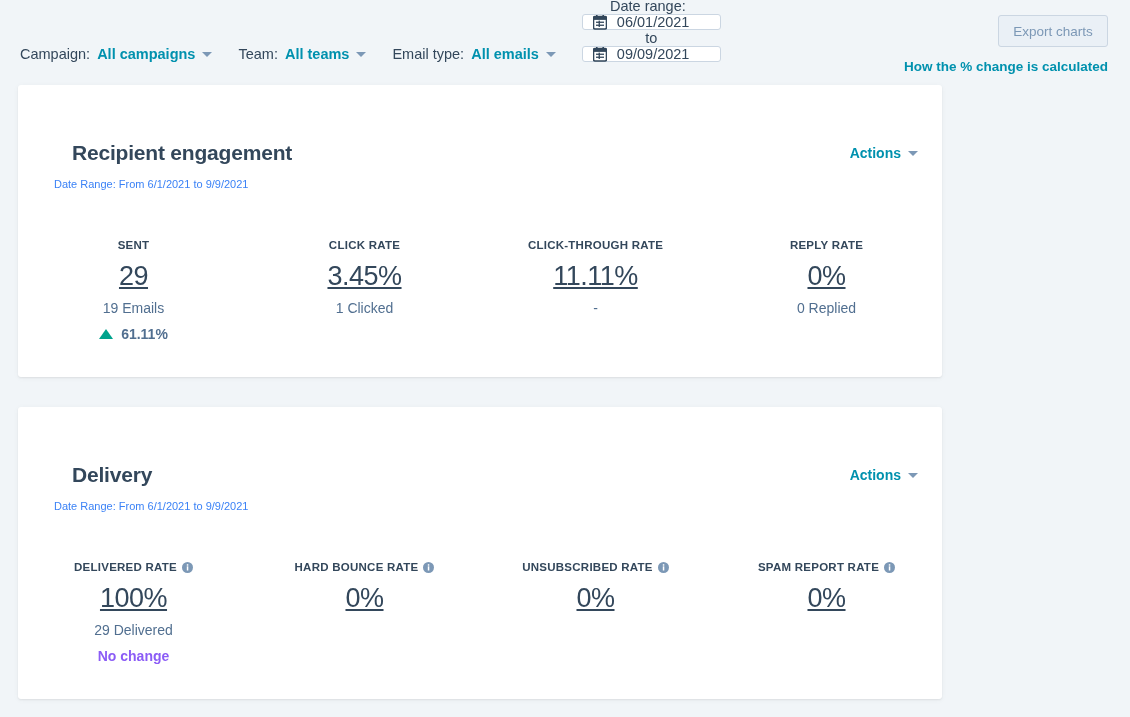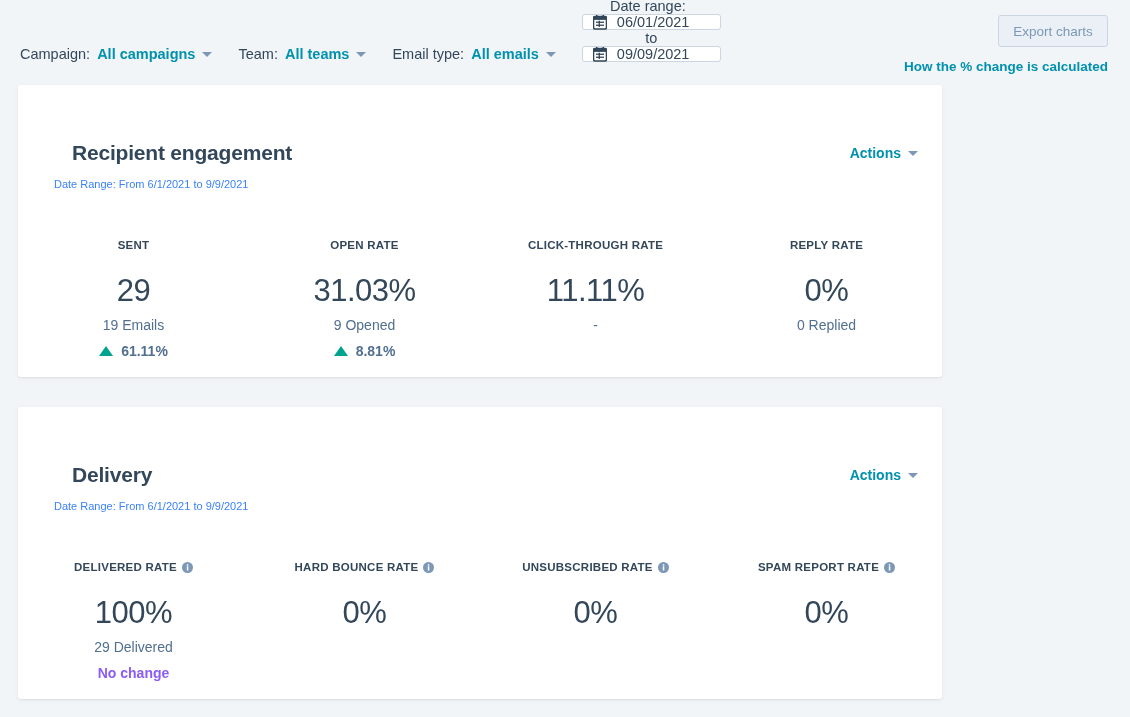--- a/index.html
+++ b/index.html
@@ -160,25 +160,26 @@
     align-items: center;
     justify-content: center;
   }
   .info-icon {
     display: inline-block;
     margin-left: 5px;
     line-height: 0;
     cursor: pointer;
   }
   .metric-value {
-    font-size: 31px;
-    color: #33475b;
-    margin-top: 20px;
+    font-size: 27px;
+    color: #33475b;
+    margin-top: 8px;
     font-weight: normal;
     letter-spacing: -0.5px;
+    text-decoration: underline;
   }
   .metric-sub {
     font-size: 14px;
     color: #516f90;
     margin-top: 8px;
     min-height: 17px;
   }
   .metric-delta {
     margin-top: 8px;
     font-size: 14px;
@@ -271,30 +272,27 @@
     <div class="metric">
       <div class="metric-label">SENT</div>
       <div class="metric-value">29</div>
       <div class="metric-sub">19 Emails</div>
       <div class="metric-delta">
         <span class="tri-up"></span>
         <span>61.11%</span>
       </div>
     </div>
 
-    <div class="metric">
-      <div class="metric-label">OPEN RATE</div>
-      <div class="metric-value">31.03%</div>
-      <div class="metric-sub">9 Opened</div>
-      <div class="metric-delta">
-        <span class="tri-up"></span>
-        <span>8.81%</span>
-      </div>
-    </div>
-
+
+    <div class="metric">
+      <div class="metric-label">CLICK RATE</div>
+      <div class="metric-value">3.45%</div>
+      <div class="metric-sub">1 Clicked</div>
+      <div class="metric-delta"></div>
+    </div>
 
     <div class="metric">
       <div class="metric-label">CLICK-THROUGH RATE</div>
       <div class="metric-value">11.11%</div>
       <div class="metric-sub">-</div>
       <div class="metric-delta"></div>
     </div>
 
     <div class="metric">
       <div class="metric-label">REPLY RATE</div>

